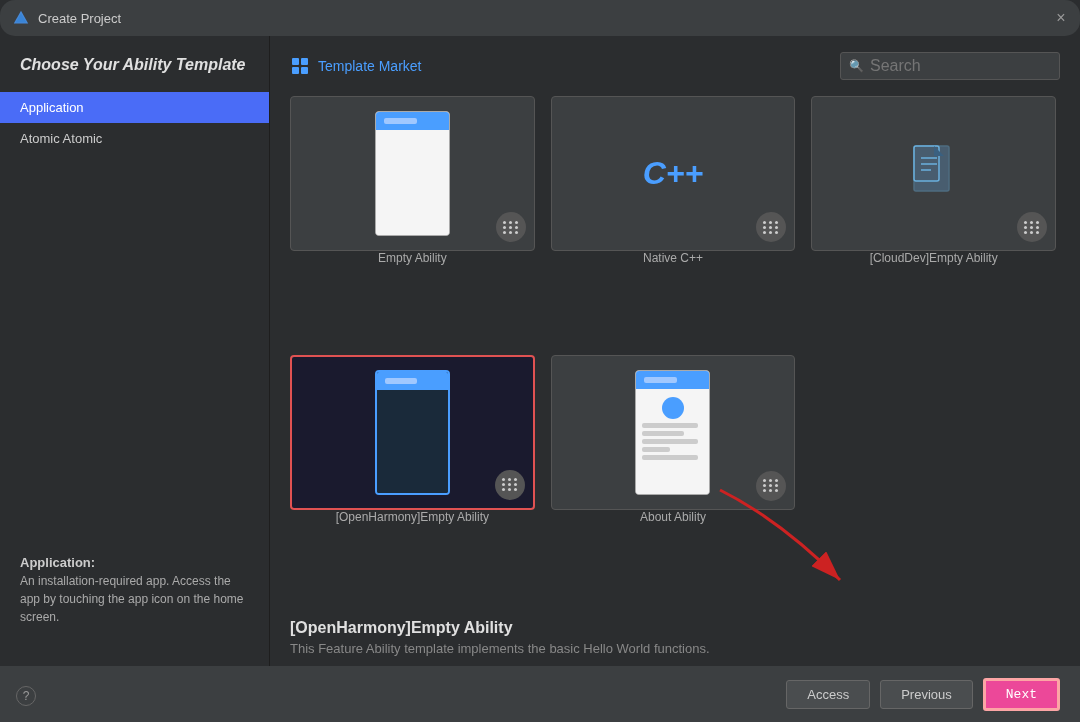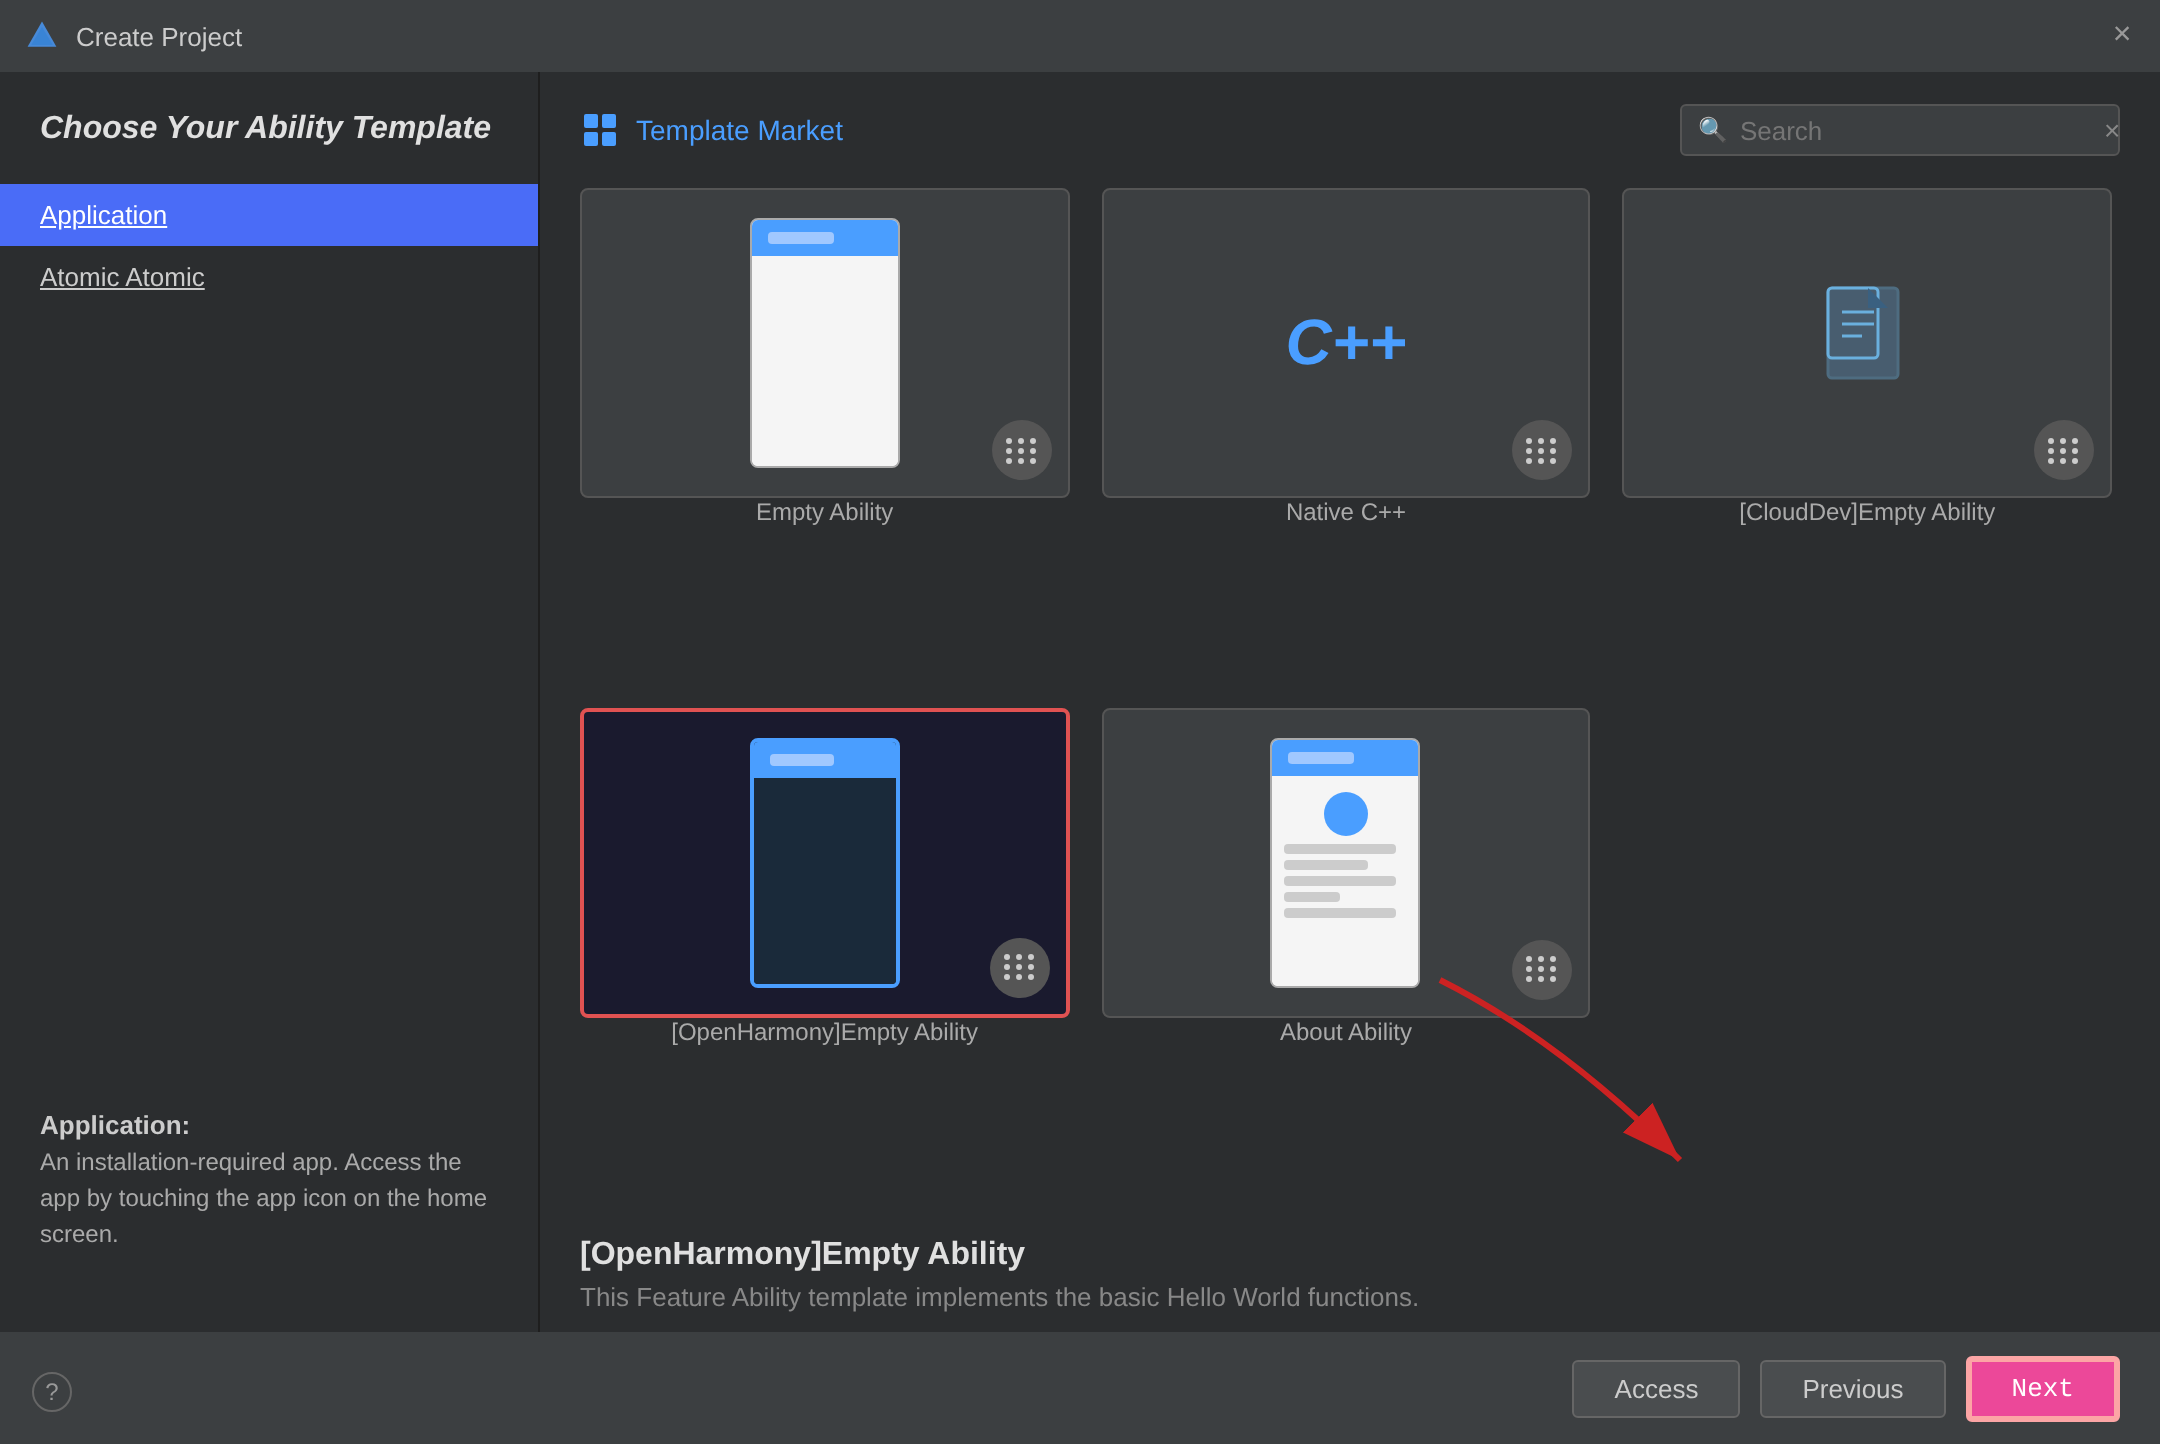--- a/index.html
+++ b/index.html
@@ -23,20 +23,21 @@
       position: relative;
     }
     .title-bar {
       background: #3c3f41;
       height: 36px;
       display: flex;
       align-items: center;
       justify-content: space-between;
       padding: 2px 12px;
       flex-shrink: 0;
+      border-radius: 15px;
     }
     .title-bar-left {
       display: flex;
       align-items: center;
       gap: 8px;
     }
     .title-bar-logo {
       width: 18px;
       height: 18px;
     }
@@ -75,21 +76,20 @@
       color: #e0e0e0;
       font-weight: 600;
       padding: 0 20px 18px 20px;
       font-style: italic;
     }
     .sidebar-item {
       padding: 8px 20px;
       font-size: 13px;
       cursor: pointer;
       color: #ccc;
-      text-decoration: underline;
     }
     .sidebar-item.active {
       background: #4a6cf7;
       color: #fff;
     }
     .sidebar-description {
       margin-top: auto;
       padding: 20px;
       font-size: 12px;
       color: #aaa;
@@ -155,21 +155,21 @@
     }
     .search-icon {
       color: #888;
       font-size: 12px;
     }
     .search-input {
       background: transparent;
       border: none;
       outline: none;
       color: #ccc;
-      font-size: 13px;
+      font-size: 16px;
       flex: 1;
     }
     .search-clear {
       color: #888;
       font-size: 14px;
       cursor: pointer;
     }
     
     .template-grid {
       display: grid;

